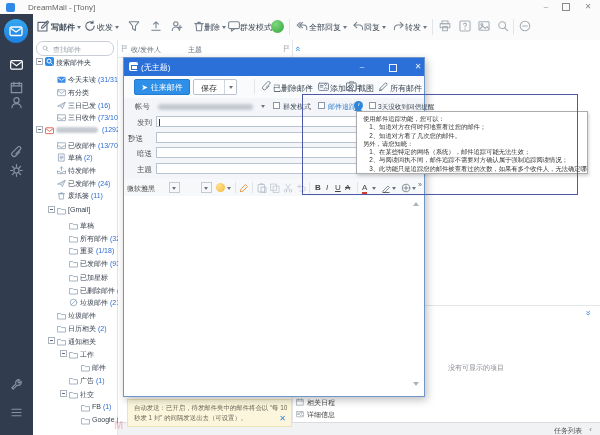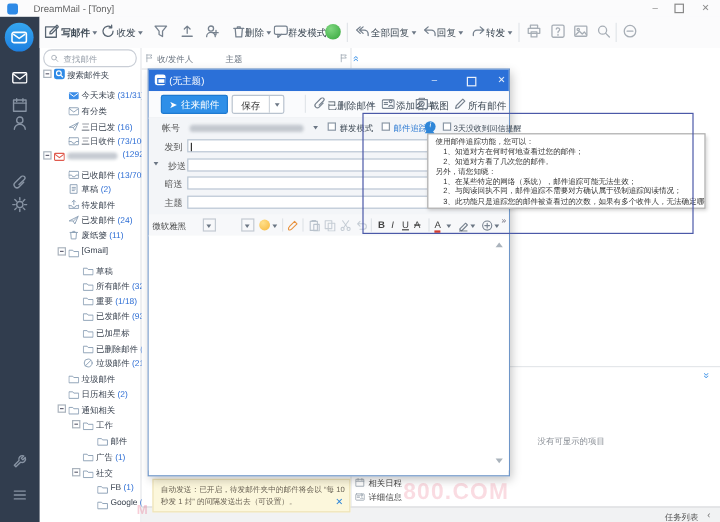--- a/index.html
+++ b/index.html
@@ -395,21 +395,20 @@
         <span class="lbl abs" style="left:59px;top:1px;">Google <span class="cnt">(1)</span></span>
       </div>
     </div>
 
   <div id="notif" class="abs">
     <span class="l" style="top:4px;">自动发送：已开启，待发邮件夹中的邮件将会以 “每 10</span>
     <span class="l" style="top:14px;">秒发 1 封” 的间隔发送出去（可设置）。</span>
     <span class="abs" style="right:5px;bottom:3px;color:#2f86d8;font-size:8px;">✕</span>
   </div>
 
-  <div id="watermark" class="abs">800.COM</div>
   <div class="abs" style="left:114px;top:419px;font-size:11px;font-weight:bold;color:rgba(233,94,125,0.3);z-index:25;">M</div>
 
   <div id="dlg" class="abs">
     <div id="dlgtitle" class="abs">
       <span class="abs" style="left:5px;top:4px;width:9px;height:9px;background:#fff;border-radius:2px;">
           <span class="abs" style="left:2px;top:3px;width:5px;height:3px;border:1px solid #2b70d8;"></span>
         </span>
       <span class="t">(无主题)</span>
       <span class="dwinctl" style="left:233px;">–</span>
       <span class="dwinctl" style="left:264px;top:6px;"><span style="display:inline-block;width:6px;height:6px;border:1px solid #eaf1fb;"></span></span>
@@ -452,21 +451,21 @@
       <span class="cb" style="left:194px;top:4px;"></span>
       <span class="cblbl" style="left:204px;top:4px;color:#2f7cd3;">邮件追踪</span>
       <span class="abs" style="left:230px;top:3px;width:9px;height:9px;border-radius:50%;background:#2f86d8;color:#fff;font-size:7px;text-align:center;line-height:9px;font-style:italic;">i</span>
       <span class="cb" style="left:245px;top:4px;"></span>
       <span class="cblbl" style="left:254px;top:4.5px;font-size:6.6px;">3天没收到回信提醒</span>
       <span class="flabel" style="left:13px;top:20px;">发到</span>
       <div class="finput" style="top:18px;">
           <span class="abs" style="left:2px;top:2px;width:1px;height:7px;background:#333;"></span>
         </div>
       <span class="abs" style="left:4px;top:37px;width:0;height:0;border-left:2.5px solid transparent;border-right:2.5px solid transparent;border-top:3px solid #6b7684;"></span>
-      <span class="flabel" style="left:16px;top:36px;">抄送</span>
+      <span class="flabel" style="left:4px;top:36px;">抄送</span>
       <div class="finput" style="top:34px;"></div>
       <span class="flabel" style="left:13px;top:51px;">暗送</span>
       <div class="finput" style="top:49px;"></div>
       <span class="flabel" style="left:13px;top:67px;">主题</span>
       <div class="finput" style="top:65px;"></div>
     </div>
     <div id="fmtbar" class="abs">
       <span class="fmtt" style="left:3px;top:5px;">微软雅黑</span>
       <span class="abs" style="left:45px;top:3px;width:11px;height:11px;border:1px solid #c3cad2;box-sizing:border-box;">
           <span class="caret" style="left:2px;top:4px;"></span>

